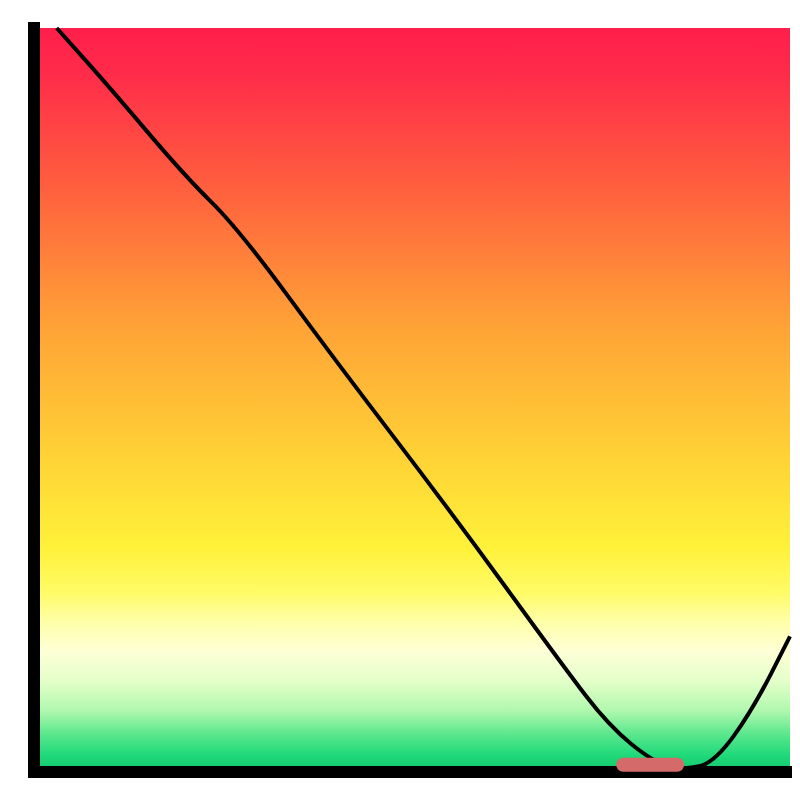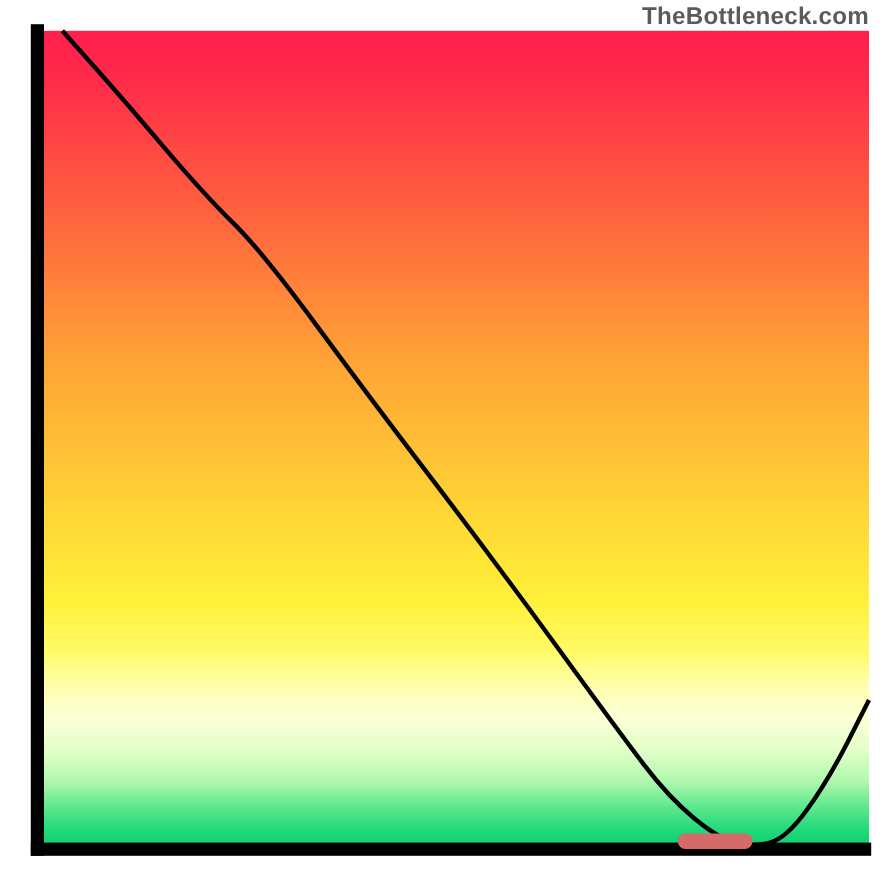--- a/index.html
+++ b/index.html
@@ -35,21 +35,20 @@
   }
   .marker {
     fill: #d46a6a;
   }
 </style>
 </head>
 <body>
 
 <div class="wrap">
 
-  <div class="watermark">TheBottleneck.com</div>
 
   <svg width="800" height="800" viewBox="0 0 800 800">
 
     <defs>
       <linearGradient id="bg-grad" x1="0" y1="0" x2="0" y2="1">
       <stop offset="0%" stop-color="#ff1f4b"></stop>
           <stop offset="6%" stop-color="#ff2b4a"></stop>
           <stop offset="20%" stop-color="#ff5a3f"></stop>
           <stop offset="40%" stop-color="#ffa236"></stop>
           <stop offset="60%" stop-color="#ffd836"></stop>

